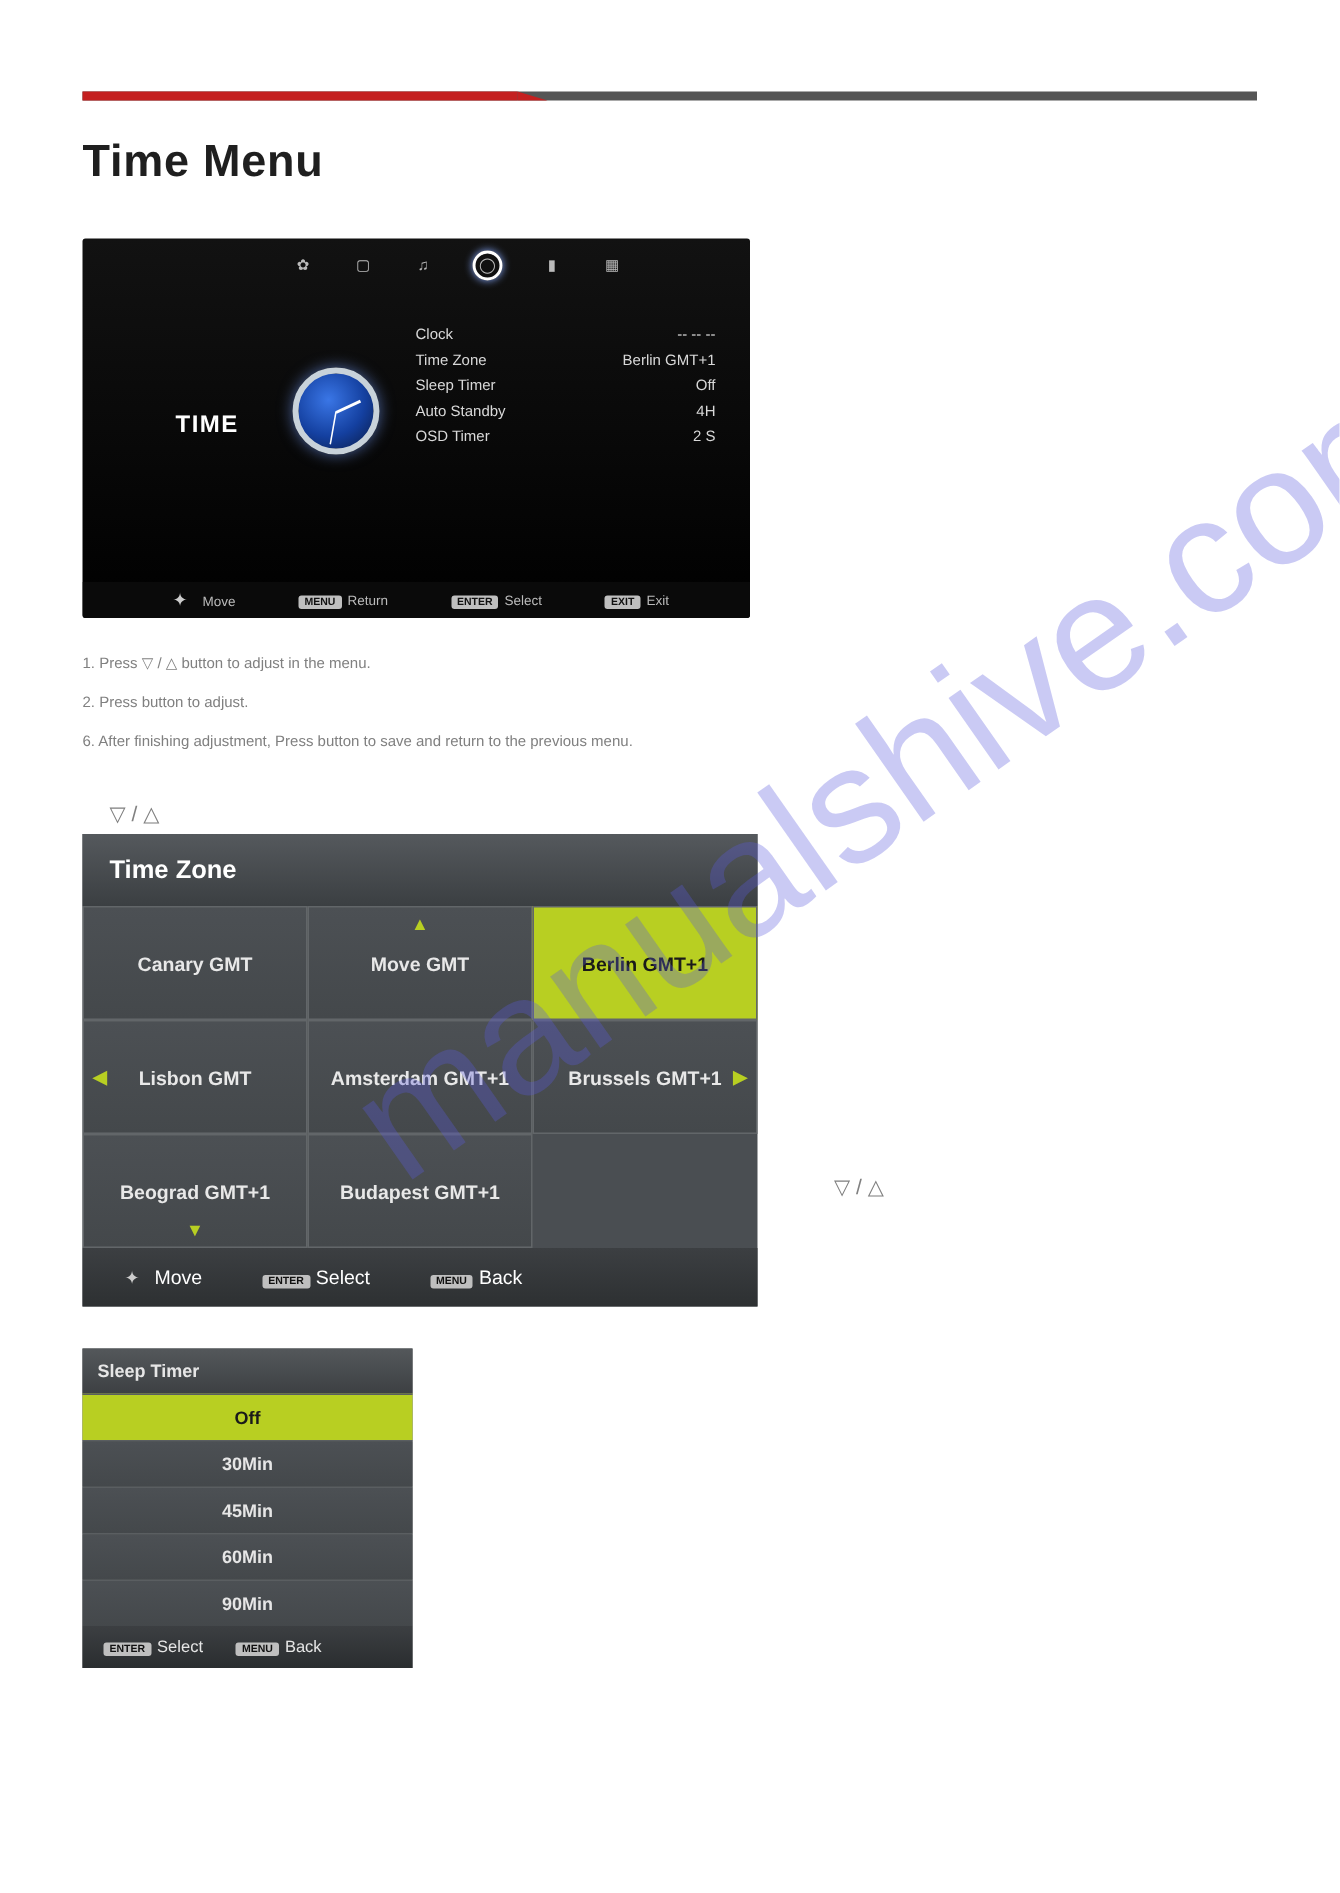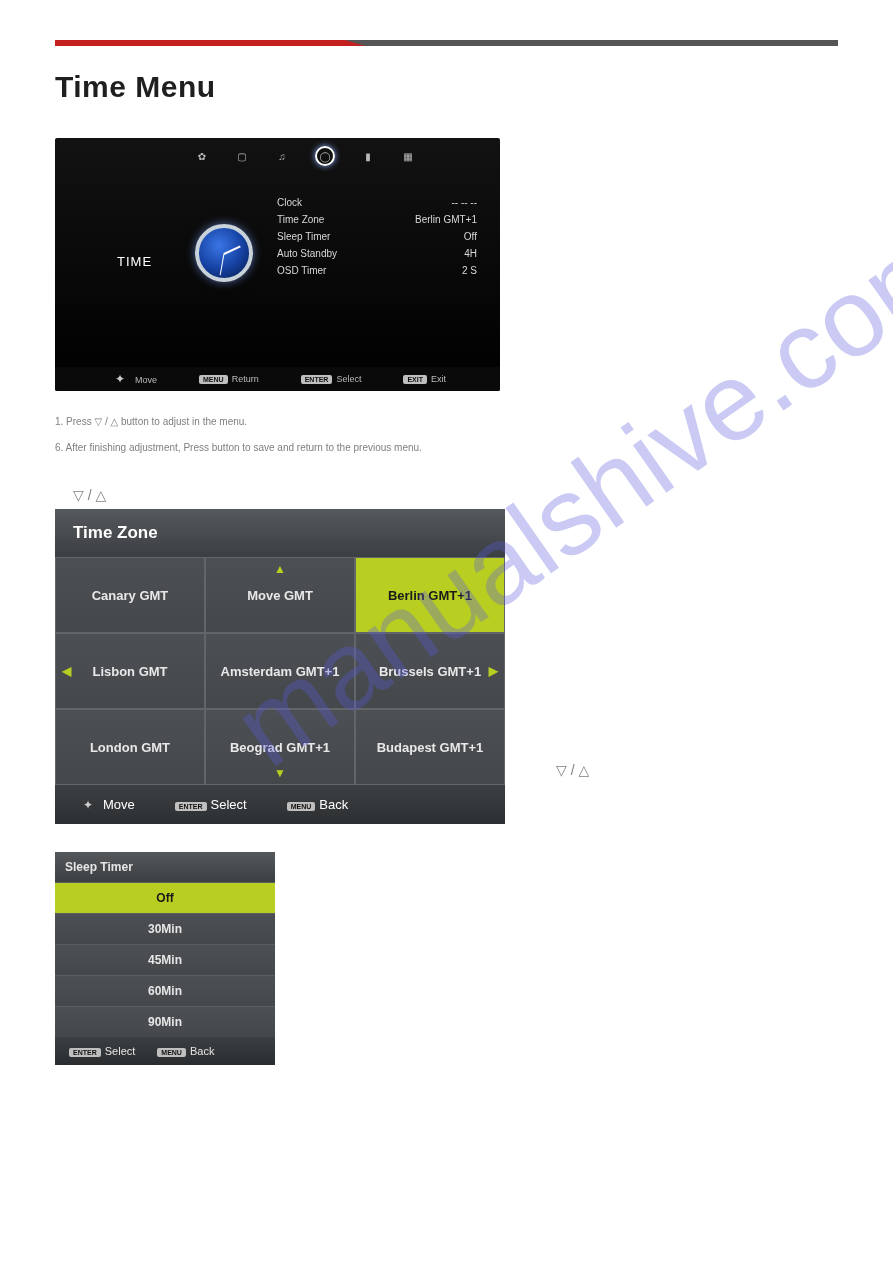--- a/index.html
+++ b/index.html
@@ -1,29 +1,29 @@
 <!DOCTYPE html>
 <html><head>
 <meta charset="utf-8">
 <style>
   * { box-sizing: border-box; margin: 0; padding: 0; }
   body { background: #fff; font-family: Arial, Helvetica, sans-serif; width: 893px; margin: 0 auto; position: relative; }
-  .page { padding: 40px 55px 60px 55px; position: relative; }
+  .page { padding: 40px 55px 60px 55px; position: relative; margin-top: 21px; }
   .top-rule { height: 6px; background: #555; position: relative; margin-bottom: 24px; }
   .top-rule::before { content: ""; position: absolute; left: 0; top: 0; height: 6px; width: 290px; background: #c42020; }
   .top-rule::after { content: ""; position: absolute; left: 290px; top: 0; width: 0; height: 0; border-top: 6px solid transparent; border-left: 20px solid #c42020; }
   h1 { font-family: "Segoe UI", Arial, sans-serif; font-weight: 700; font-size: 30px; color: #1f1f1f; margin: 4px 0 34px 0; letter-spacing: .5px; }
   
   .wm { position: absolute; left: 170px; top: 430px; font-size: 110px; color: rgba(90,90,220,.32); transform: rotate(-35deg); pointer-events: none; z-index: 5; font-family: Arial, sans-serif; }
   
   .tv1 { width: 445px; height: 253px; background: linear-gradient(#121212,#000); border-radius: 2px; position: relative; color: #ccc; font-size: 10px; overflow: hidden; }
   .tv1-tabs { position: absolute; top: 8px; left: 140px; display: flex; gap: 26px; align-items: center; }
   .tv1-tabs span { width: 14px; height: 14px; display: inline-flex; align-items: center; justify-content: center; color: #bbb; }
   .tv1-tabs .active { width: 20px; height: 20px; border: 2px solid #fff; border-radius: 50%; box-shadow: 0 0 6px #8af; }
-  .tv1-label { position: absolute; left: 62px; top: 116px; color: #fff; font-weight: 400; font-size: 13px; letter-spacing: 1px; }
+  .tv1-label { position: absolute; left: 62px; top: 116px; color: #fff; font-weight: 700; font-size: 16px; letter-spacing: 1px; }
   .clock { position: absolute; left: 140px; top: 86px; width: 58px; height: 58px; border-radius: 50%; background: radial-gradient(circle at 40% 35%, #3a76e6 0%, #1440a0 55%, #0a1a44 100%); border: 4px solid #c8d2da; box-shadow: 0 0 10px rgba(120,160,255,.6); }
   .clock::before, .clock::after { content: ""; position: absolute; left: 50%; top: 50%; background: #fff; transform-origin: left center; }
   .clock::before { width: 18px; height: 2px; transform: rotate(-25deg); }
   .clock::after { width: 22px; height: 1px; transform: rotate(100deg); }
   .tv1-list { position: absolute; left: 222px; top: 56px; width: 200px; }
   .tv1-row { display: flex; justify-content: space-between; padding: 3px 0; color: #d8d8d8; font-size: 10px; }
   .tv1-foot { position: absolute; left: 0; right: 0; bottom: 0; height: 24px; background: #0a0a0a; display: flex; align-items: center; gap: 42px; padding-left: 60px; color: #bbb; font-size: 9px; }
   .kbd { background: #bfbfbf; color: #111; font-size: 7px; padding: 1px 4px; border-radius: 2px; margin-right: 4px; font-weight: 700; }
   
   .instr { margin: 18px 0 12px 0; color: #808080; font-size: 10px; line-height: 26px; }
@@ -96,20 +96,21 @@
     <div class="tv1-foot">
       <span><span class="move-icn"></span><span>Move</span></span>
       <span><span class="kbd">MENU</span><span>Return</span></span>
       <span><span class="kbd">ENTER</span><span>Select</span></span>
       <span><span class="kbd">EXIT</span><span>Exit</span></span>
     </div>
   </div>
 
   <div class="instr">
     <div>1. Press ▽ / △ button to  adjust in the            menu.</div>
+    <div>2. Press              button to adjust.</div>
     <div>6. After finishing adjustment, Press              button to save and return to the previous menu.</div>
   </div>
 
   <div class="sub sym">▽ / △</div>
 
   <div class="tz">
     <div class="tz-title">Time Zone</div>
     <div class="tz-grid">
       <div class="tz-cell">
           <span>Canary GMT</span>
@@ -124,23 +125,20 @@
       <div class="tz-cell">
           <span class="tri left">◀</span>
           <span>Lisbon GMT</span>
         </div>
       <div class="tz-cell">
           <span>Amsterdam GMT+1</span>
         </div>
       <div class="tz-cell">
           <span>Brussels GMT+1</span>
           <span class="tri right">▶</span>
-        </div>
-      <div class="tz-cell">
-          <span>London GMT</span>
         </div>
       <div class="tz-cell">
           <span>Beograd GMT+1</span>
           <span class="tri down">▼</span>
         </div>
       <div class="tz-cell">
           <span>Budapest GMT+1</span>
         </div>
     </div>
     <div class="tz-foot">

